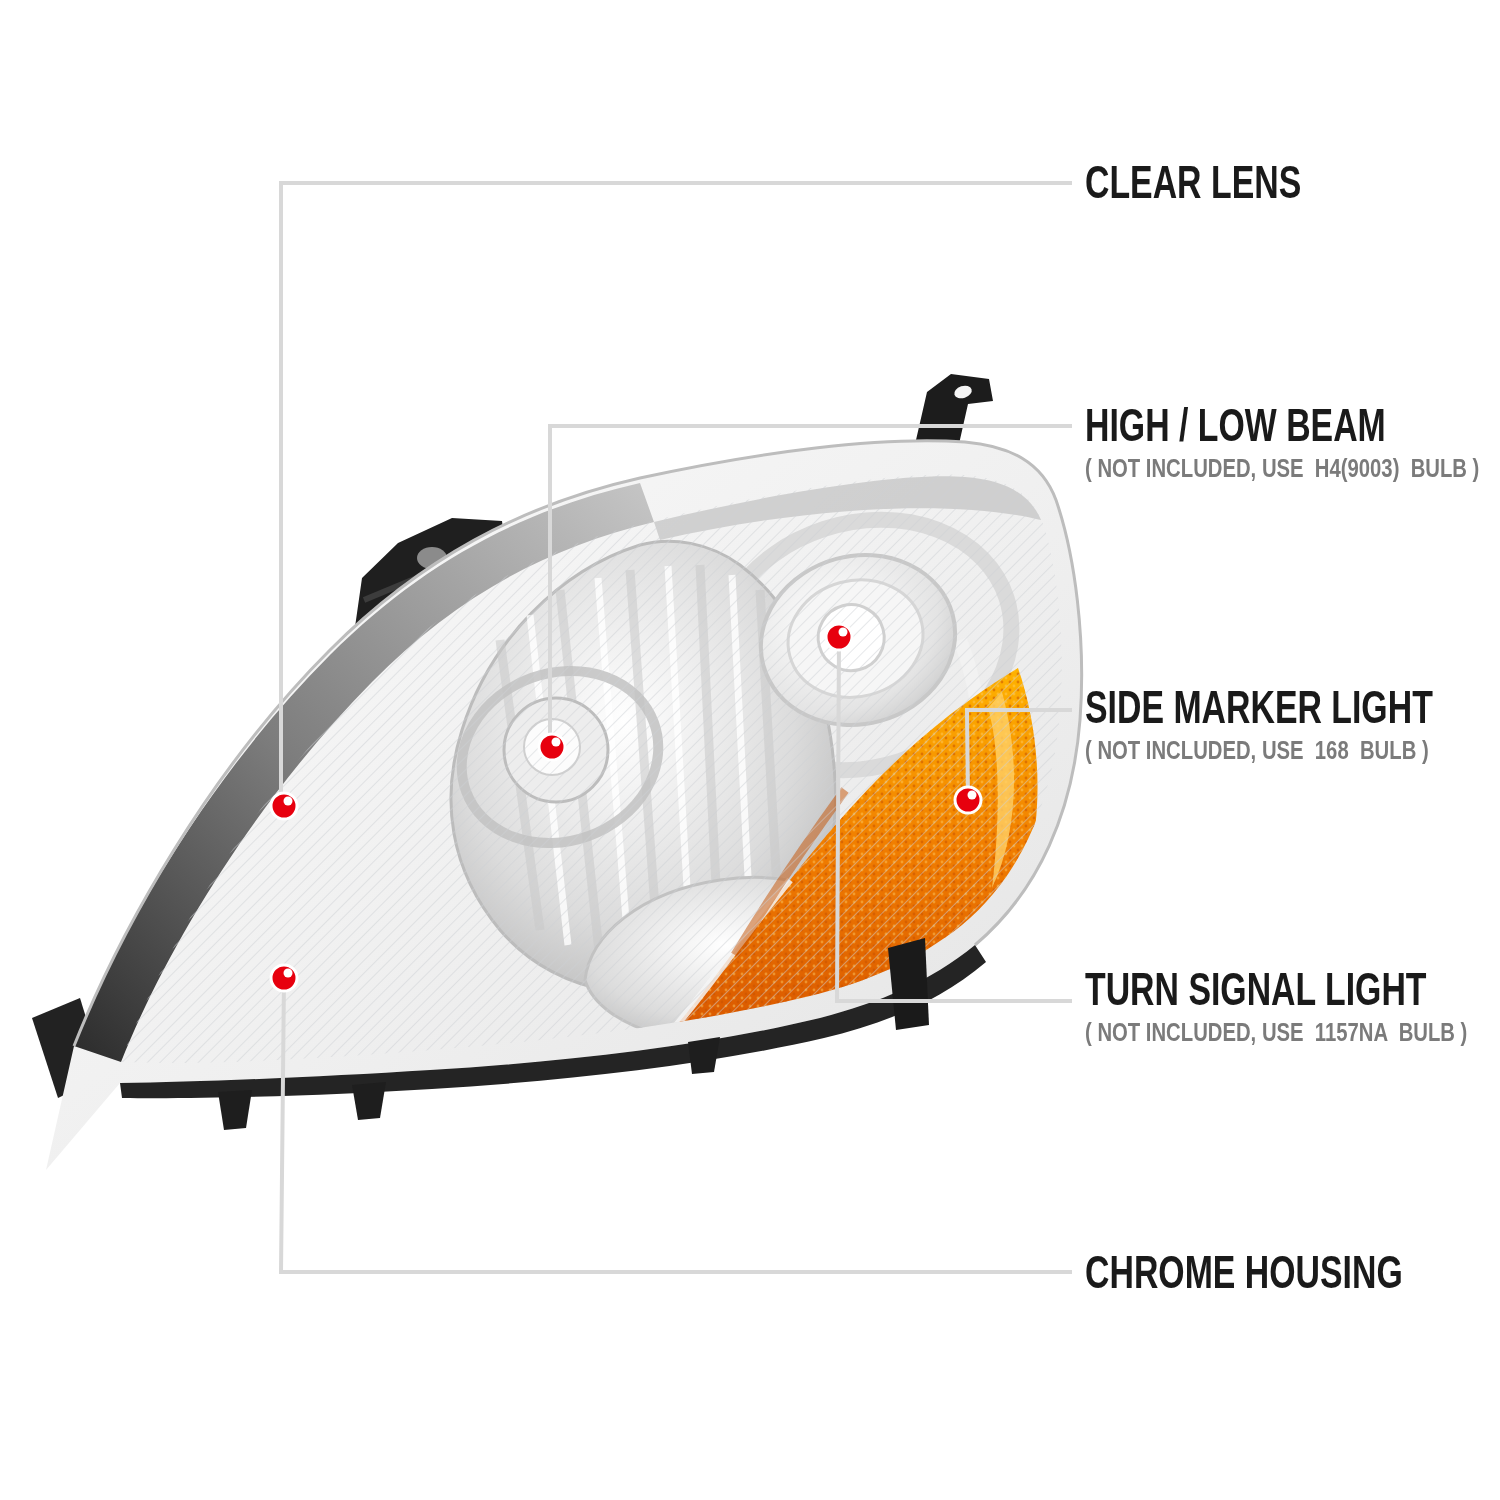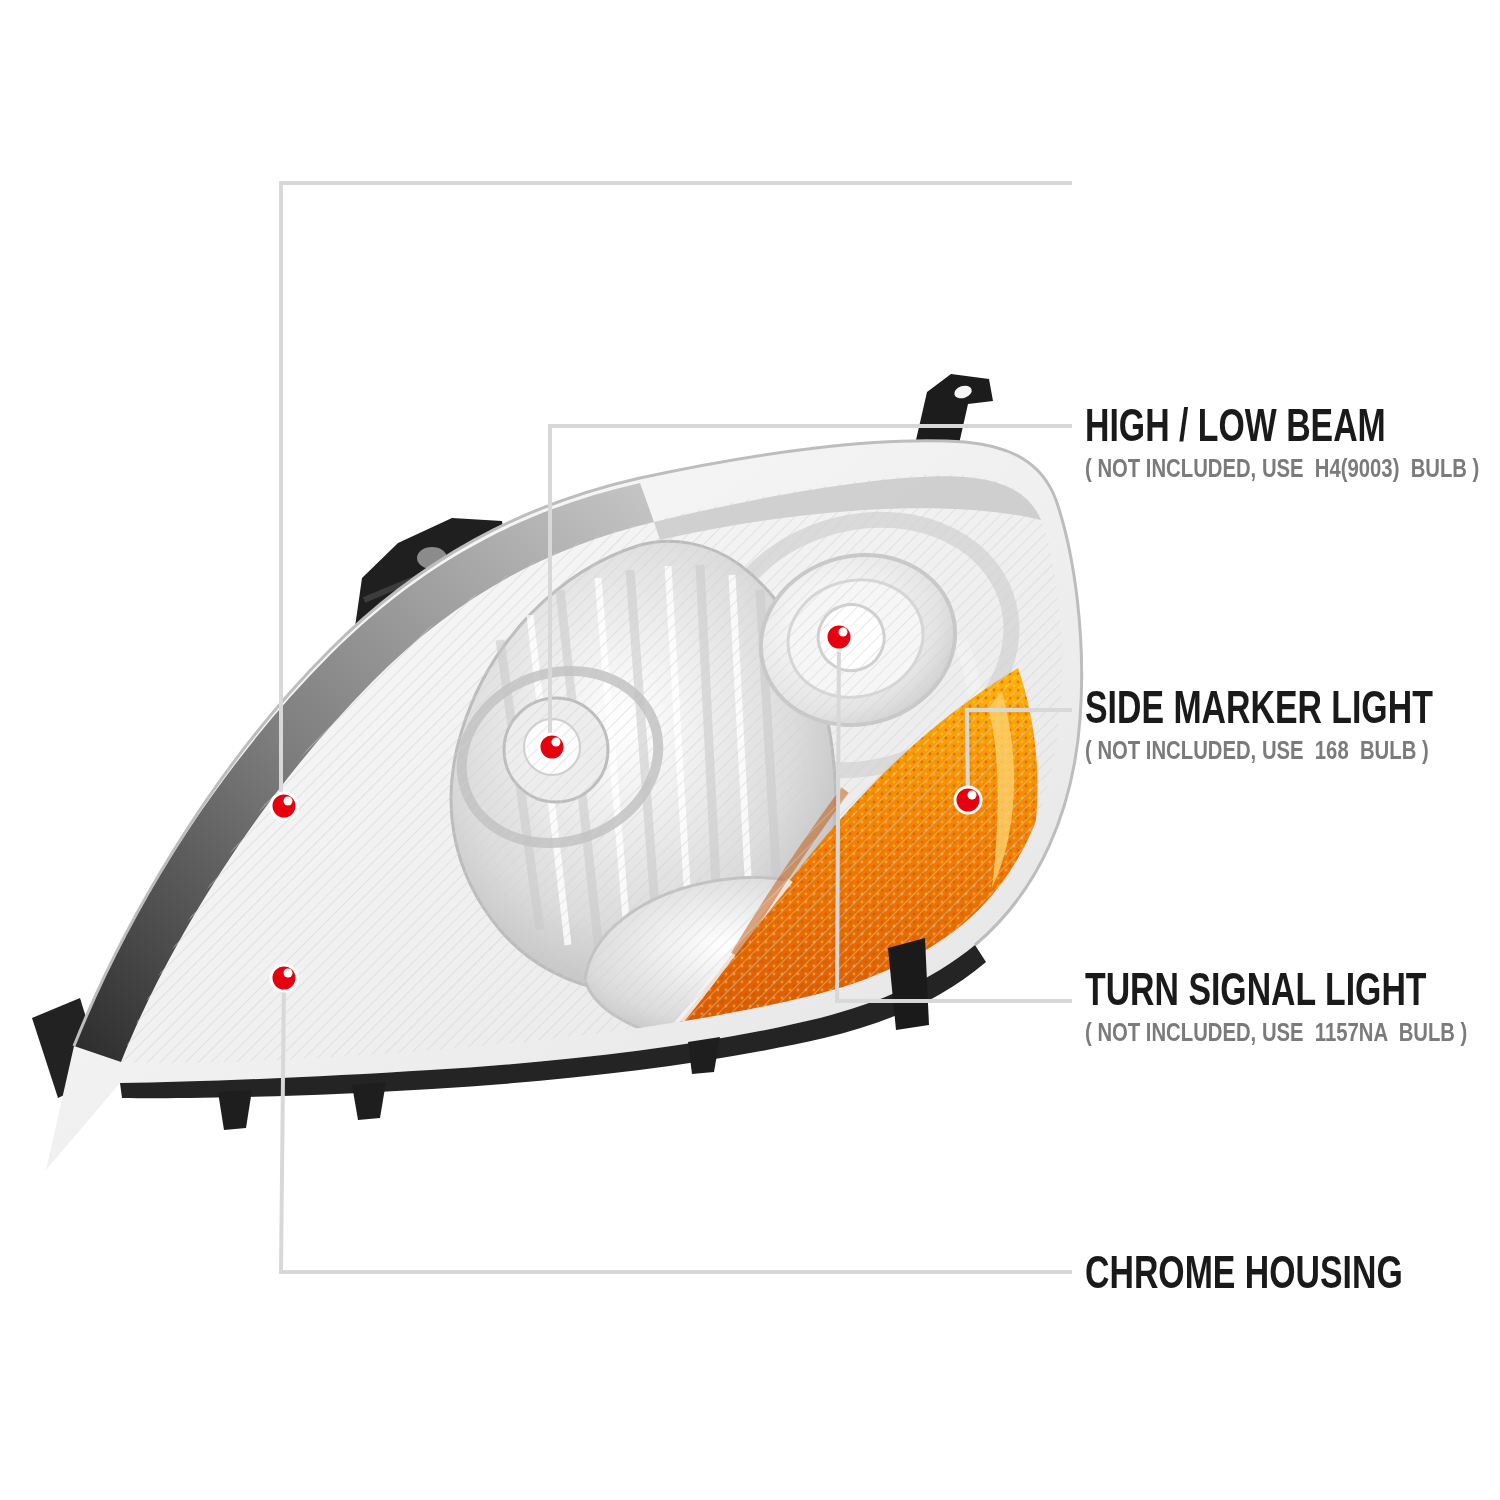--- a/index.html
+++ b/index.html
@@ -175,20 +175,24 @@
         <circle cx="968" cy="800" r="13" fill="#e7000e" stroke="#ffffff" stroke-width="3"></circle>
         <circle cx="972" cy="795" r="4.5" fill="#ffffff"></circle>
       </g>
       <g>
         <circle cx="284" cy="978" r="13" fill="#e7000e" stroke="#ffffff" stroke-width="3"></circle>
         <circle cx="288" cy="973" r="4.5" fill="#ffffff"></circle>
       </g>
     </g>
   </svg>
 
+  <div class="callout" id="co-clear">
+    <span class="main">CLEAR LENS</span>
+    <span class="note"></span>
+  </div>
 
   <div class="callout" id="co-high">
     <span class="main">HIGH / LOW BEAM</span>
     <span class="note">( NOT INCLUDED, USE  H4(9003)  BULB )</span>
   </div>
 
   <div class="callout" id="co-side">
     <span class="main">SIDE MARKER LIGHT</span>
     <span class="note">( NOT INCLUDED, USE  168  BULB )</span>
   </div>

